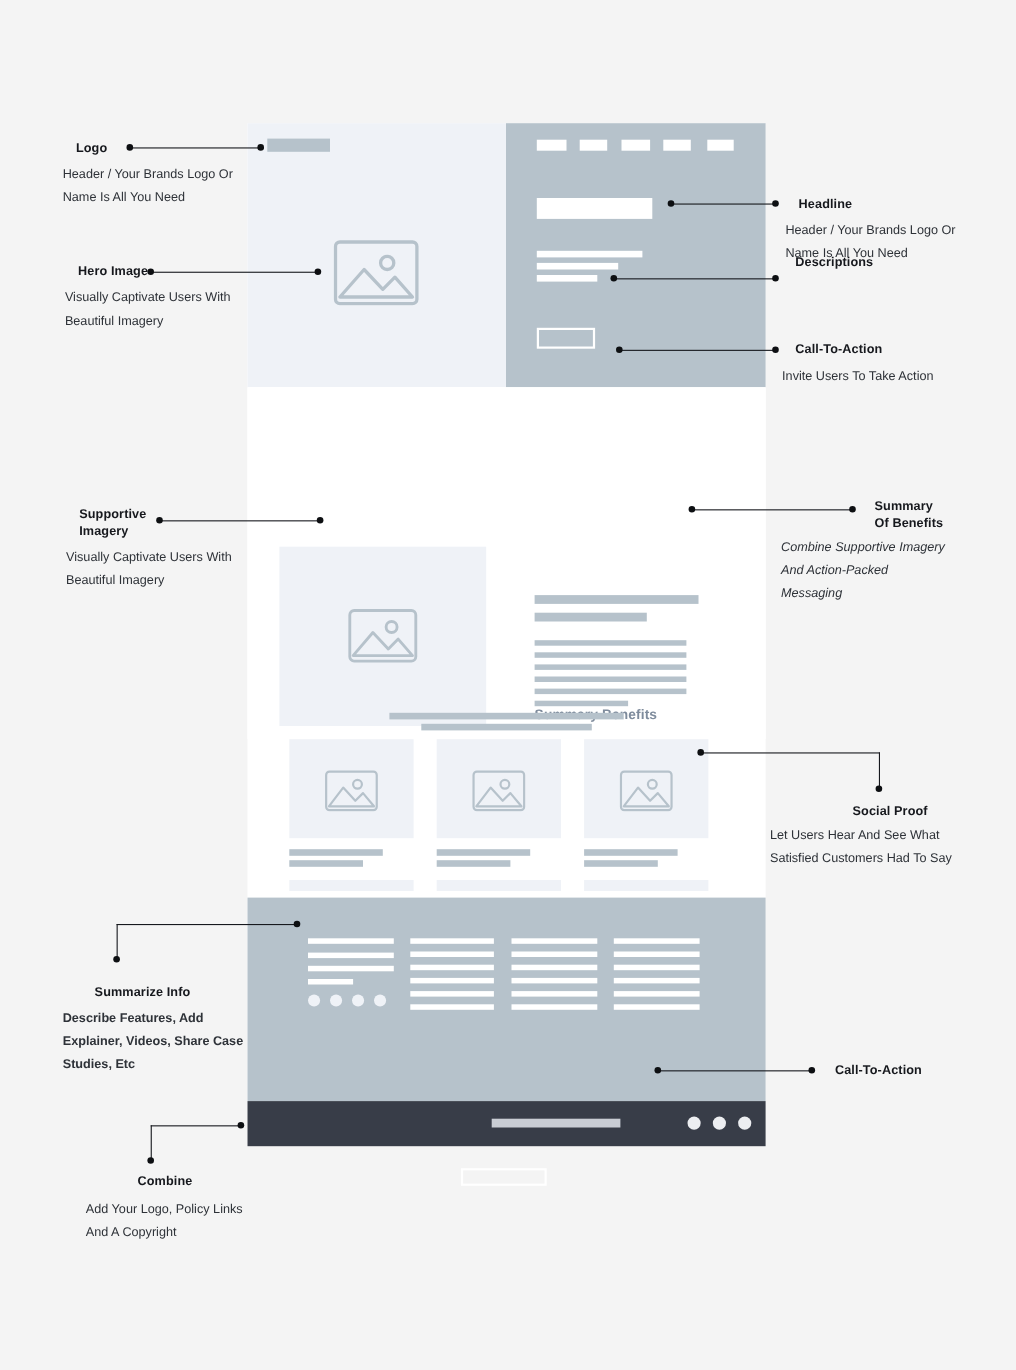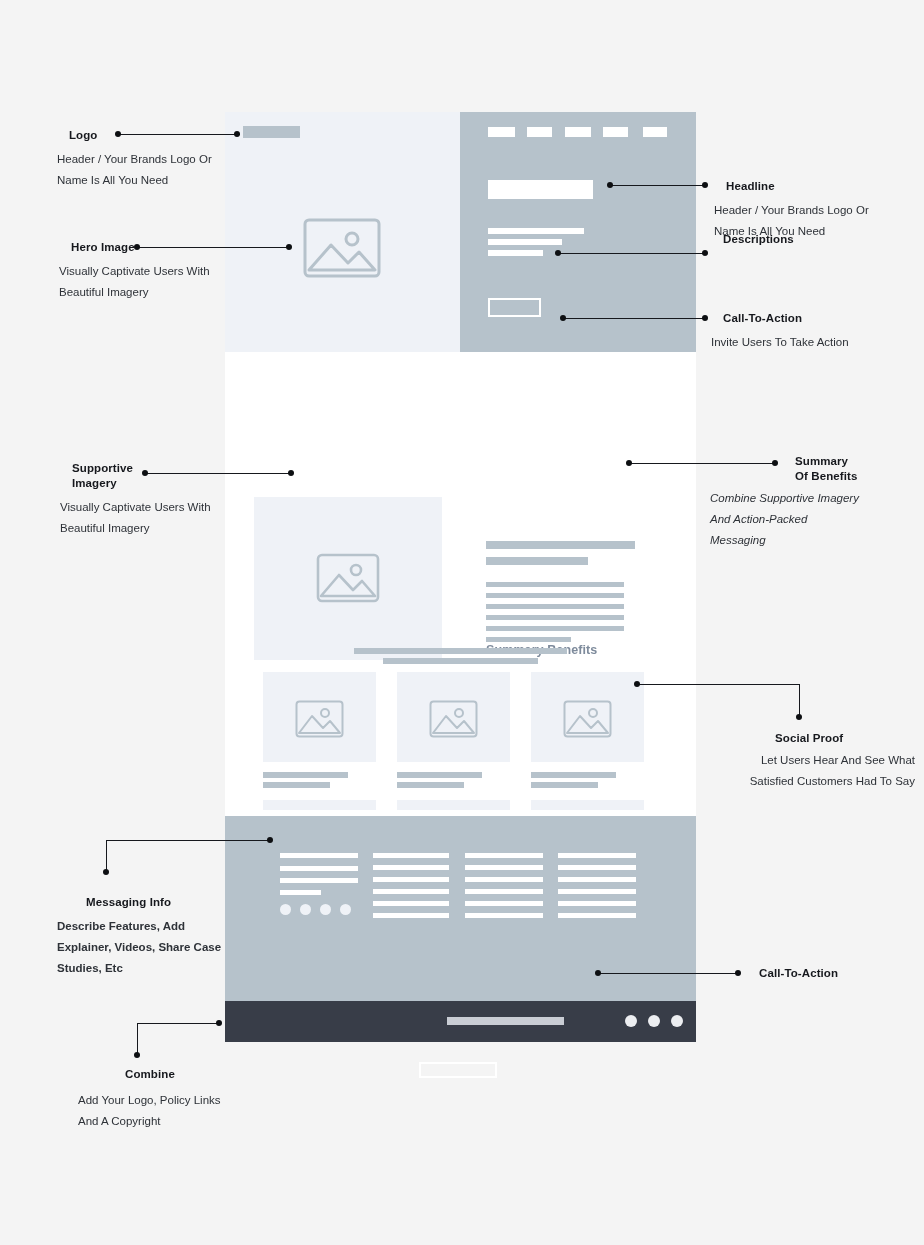--- a/index.html
+++ b/index.html
@@ -366,26 +366,26 @@
   <div class="anno right" style="left:710px;top:488px;width:200px;font-style:italic;">
     <div class="anno-body" style="margin-top:0;">Combine Supportive Imagery
 And Action-Packed
 Messaging</div>
   </div>
 
   <div class="anno right" style="left:763px;top:731px;width:180px;">
     <div class="anno-title">Social Proof</div>
   </div>
   <div class="anno right" style="left:700px;top:750px;width:215px;">
-    <div class="anno-body" style="margin-top:0;text-align:right;">Let Users Hear And See What
+    <div class="anno-body" style="margin-top:0;">Let Users Hear And See What
 Satisfied Customers Had To Say</div>
   </div>
 
   <div class="anno" style="left:74px;top:895px;width:200px;">
-    <div class="anno-title">Messaging Info</div>
+    <div class="anno-title">Summarize Info</div>
   </div>
   <div class="anno" style="left:57px;top:916px;width:210px;">
     <div class="anno-body" style="margin-top:0;font-weight:bold;">Describe Features, Add
 Explainer, Videos, Share Case
 Studies, Etc</div>
   </div>
 
   <div class="anno right" style="left:747px;top:966px;width:180px;">
     <div class="anno-title">Call-To-Action</div>
   </div>

